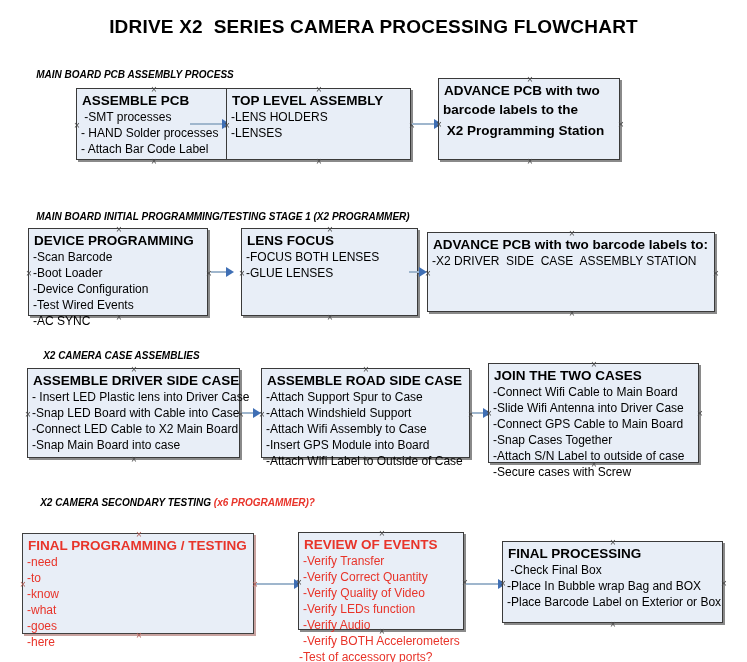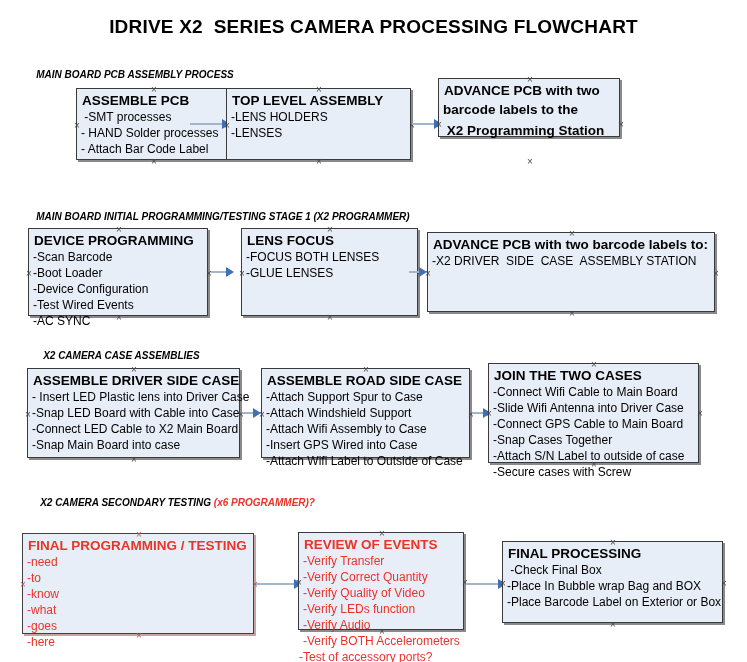--- a/index.html
+++ b/index.html
@@ -146,21 +146,21 @@
     <div class="line">-LENSES</div>
     <span class="handle" style="left:92px; top:0;"></span>
     <span class="handle" style="left:92px; top:72px;"></span>
     <span class="handle" style="left:0;   top:36px;"></span>
     <span class="handle" style="left:185px; top:36px;"></span>
   </div>
 
   <div class="conn" style="left:412px; top:123px; width:28px;"></div>
   <div class="conn-head" style="left:434px; top:119px;"></div>
 
-  <div class="box body-bold" style="left:438px; top:78px; width:182px; height:59px;">
+  <div class="box body-bold" style="left:438px; top:78px; width:182px; height:82px;">
     <div class="title">ADVANCE PCB with two</div>
     <div class="line">barcode labels to the</div>
     <div class="line"> X2 Programming Station</div>
     <span class="handle" style="left:91px; top:0;"></span>
     <span class="handle" style="left:91px; top:82px;"></span>
     <span class="handle" style="left:0;   top:45px;"></span>
     <span class="handle" style="left:182px; top:45px;"></span>
   </div>
 
   <div class="section-title" style="left:25px; top:200px;">
@@ -222,21 +222,21 @@
   </div>
 
   <div class="conn" style="left:242px; top:412px; width:16px;"></div>
   <div class="conn-head" style="left:253px; top:408px;"></div>
 
   <div class="box" style="left:261px; top:368px; width:209px; height:90px;">
     <div class="title">ASSEMBLE ROAD SIDE CASE</div>
     <div class="line">-Attach Support Spur to Case</div>
     <div class="line">-Attach Windshield Support</div>
     <div class="line">-Attach Wifi Assembly to Case</div>
-    <div class="line">-Insert GPS Wired into Case</div>
+    <div class="line">-Insert GPS Module into Board</div>
     <div class="line">-Attach Wifi Label to Outside of Case</div>
     <span class="handle" style="left:104px; top:0;"></span>
     <span class="handle" style="left:104px; top:90px;"></span>
     <span class="handle" style="left:0;   top:45px;"></span>
     <span class="handle" style="left:209px; top:45px;"></span>
   </div>
 
   <div class="conn" style="left:472px; top:412px; width:16px;"></div>
   <div class="conn-head" style="left:483px; top:408px;"></div>
 

